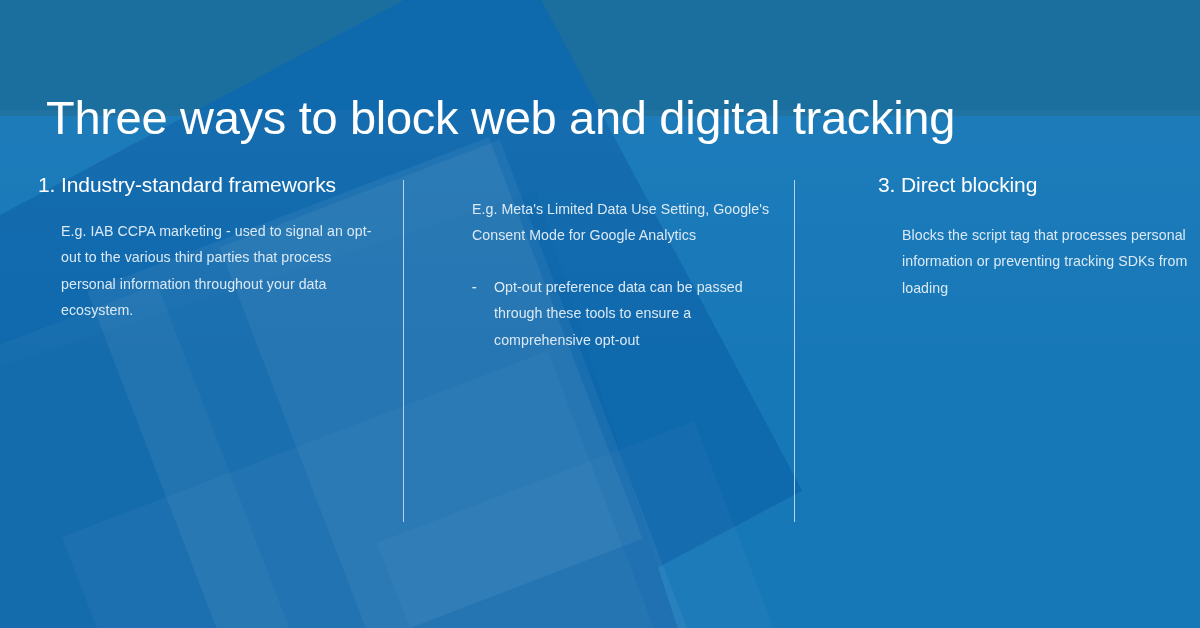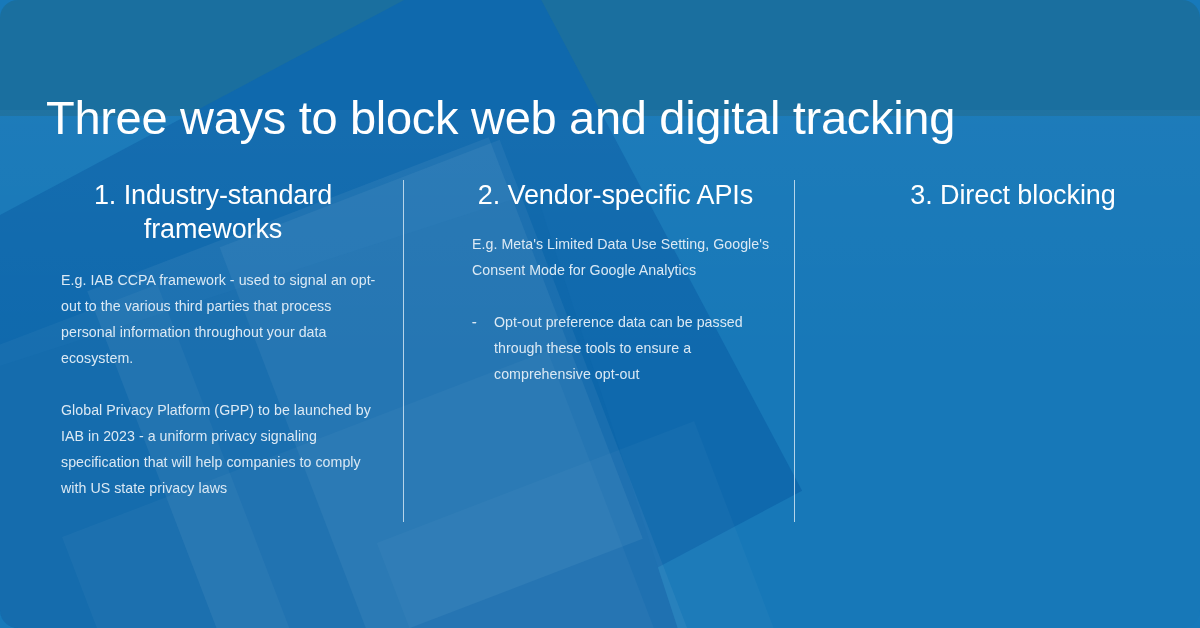--- a/index.html
+++ b/index.html
@@ -14,21 +14,20 @@
     font-family: "Liberation Sans", sans-serif;
     background: #1779ba;
   }
 
   #slide {
     position: relative;
     width: 1200px;
     height: 628px;
     overflow: hidden;
     background: #1778b8;
-    border-radius: 18px;
   }
 
   
   .bg-layer {
     position: absolute;
     inset: 0;
     overflow: hidden;
     pointer-events: none;
   }
   
@@ -126,43 +125,42 @@
     width: 1200px;
     height: 360px;
   }
 
   .col {
     position: absolute;
     top: 0;
   }
   .col-1 { left: 38px;  width: 350px; }
   .col-2 { left: 448px; width: 335px; }
-  .col-3 { left: 858px; width: 310px; }
+  .col-3 { left: 878px; width: 310px; }
 
   .col-heading {
-    font-size: 27px;
+    font-size: 21px;
     line-height: 1.25;
     font-weight: 400;
     color: #ffffff;
     letter-spacing: -0.1px;
-    margin: 7px;
+    margin: 0;
     padding: 0;
-    text-align: center;
   }
 
   .col-body {
     margin-top: 20px;
     padding-left: 23px;
     font-size: 14.2px;
     line-height: 1.84;
     color: #dbe9f4;
     letter-spacing: 0.05px;
   }
   .col-2 .col-body,
-  .col-3 .col-body { margin-top: 18px; padding-left: 24px; }
+  .col-3 .col-body { margin-top: 24px; padding-left: 24px; }
 
   .para { margin: 0 0 26px 0; }
   .para:last-child { margin-bottom: 0; }
 
   .bullets {
     list-style: none;
     margin: 0;
     padding: 0;
   }
   .bullets li {
@@ -208,44 +206,43 @@
 
   <div id="content">
 
     <h1 class="slide-title">Three ways to block web and digital tracking</h1>
 
     <div class="columns">
 
       <div class="col col-1">
         <div class="col-heading">1. Industry-standard frameworks</div>
         <div class="col-body">
-          <p class="para">E.g. IAB CCPA framework - used to signal an opt-out to the various third parties that process personal information throughout your data ecosystem.</p>
-          <p class="para">Global Privacy Platform (GPP) to be launched by IAB in 2023 - a uniform privacy signaling specification that will help companies to comply with US state privacy laws</p>
+          <p class="para">E.g. IAB CCPA marketing - used to signal an opt-out to the various third parties that process personal information throughout your data ecosystem.</p>
         </div>
       </div>
 
       <div class="col col-2">
-        <div class="col-heading">2. Vendor-specific APIs</div>
         <div class="col-body">
           <p class="para">E.g. Meta's Limited Data Use Setting, Google's Consent Mode for Google Analytics</p>
           <ul class="bullets">
             <li>
               <span class="dash">-</span>
             </li>
             <li>
               <span class="dash">-</span>
               <span>Opt-out preference data can be passed through these tools to ensure a comprehensive opt-out</span>
             </li>
           </ul>
         </div>
       </div>
 
       <div class="col col-3">
         <div class="col-heading">3. Direct blocking</div>
         <div class="col-body">
+          <p class="para">Blocks the script tag that processes personal information or preventing tracking SDKs from loading</p>
         </div>
       </div>
 
     </div>
 
     <div class="divider divider-1"></div>
     <div class="divider divider-2"></div>
 
   </div>
 </div>

